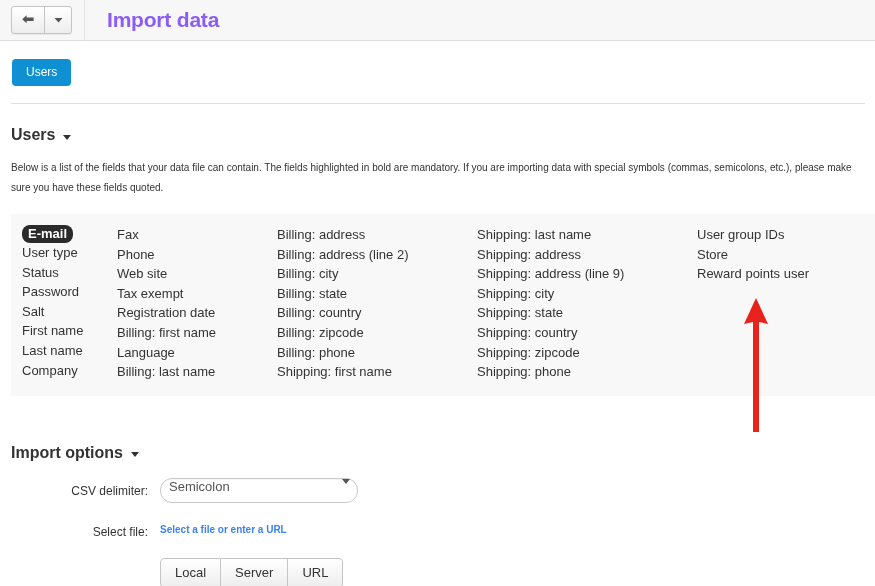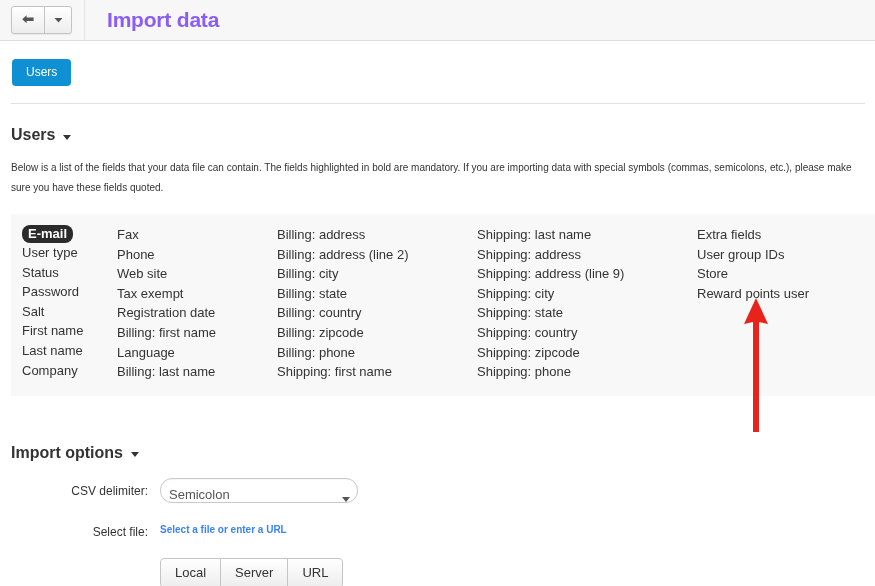--- a/index.html
+++ b/index.html
@@ -181,21 +181,21 @@
     box-sizing: border-box;
     padding-top: 6px;
   }
   .select-box {
     width: 198px;
     height: 25px;
     border: 1px solid #c9c9c9;
     border-radius: 12px;
     background: #ffffff;
     display: flex;
-    align-items: flex-end;
+    align-items: flex-start;
     padding: 0 8px;
     box-sizing: border-box;
     font-size: 13px;
     color: #555555;
     cursor: pointer;
     position: relative;
     box-shadow: inset 0 1px 1px rgba(0,0,0,0.04);
   }
   .select-caret {
     position: absolute;
@@ -304,21 +304,20 @@
       <div class="field-item">Shipping: last name</div>
       <div class="field-item">Shipping: address</div>
       <div class="field-item">Shipping: address (line 9)</div>
       <div class="field-item">Shipping: city</div>
       <div class="field-item">Shipping: state</div>
       <div class="field-item">Shipping: country</div>
       <div class="field-item">Shipping: zipcode</div>
       <div class="field-item">Shipping: phone</div>
     </div>
   <div class="field-col c4">
-      <div class="field-item">Extra fields</div>
       <div class="field-item">User group IDs</div>
       <div class="field-item">Store</div>
       <div class="field-item">Reward points user</div>
     </div>
 </div>
 
 <svg class="annotation-arrow" viewBox="0 0 30 134" preserveAspectRatio="none" aria-hidden="true">
   <polygon points="15,0 27,26 18,24 18,134 12,134 12,24 3,26" fill="#e8231b"></polygon>
 </svg>
 

